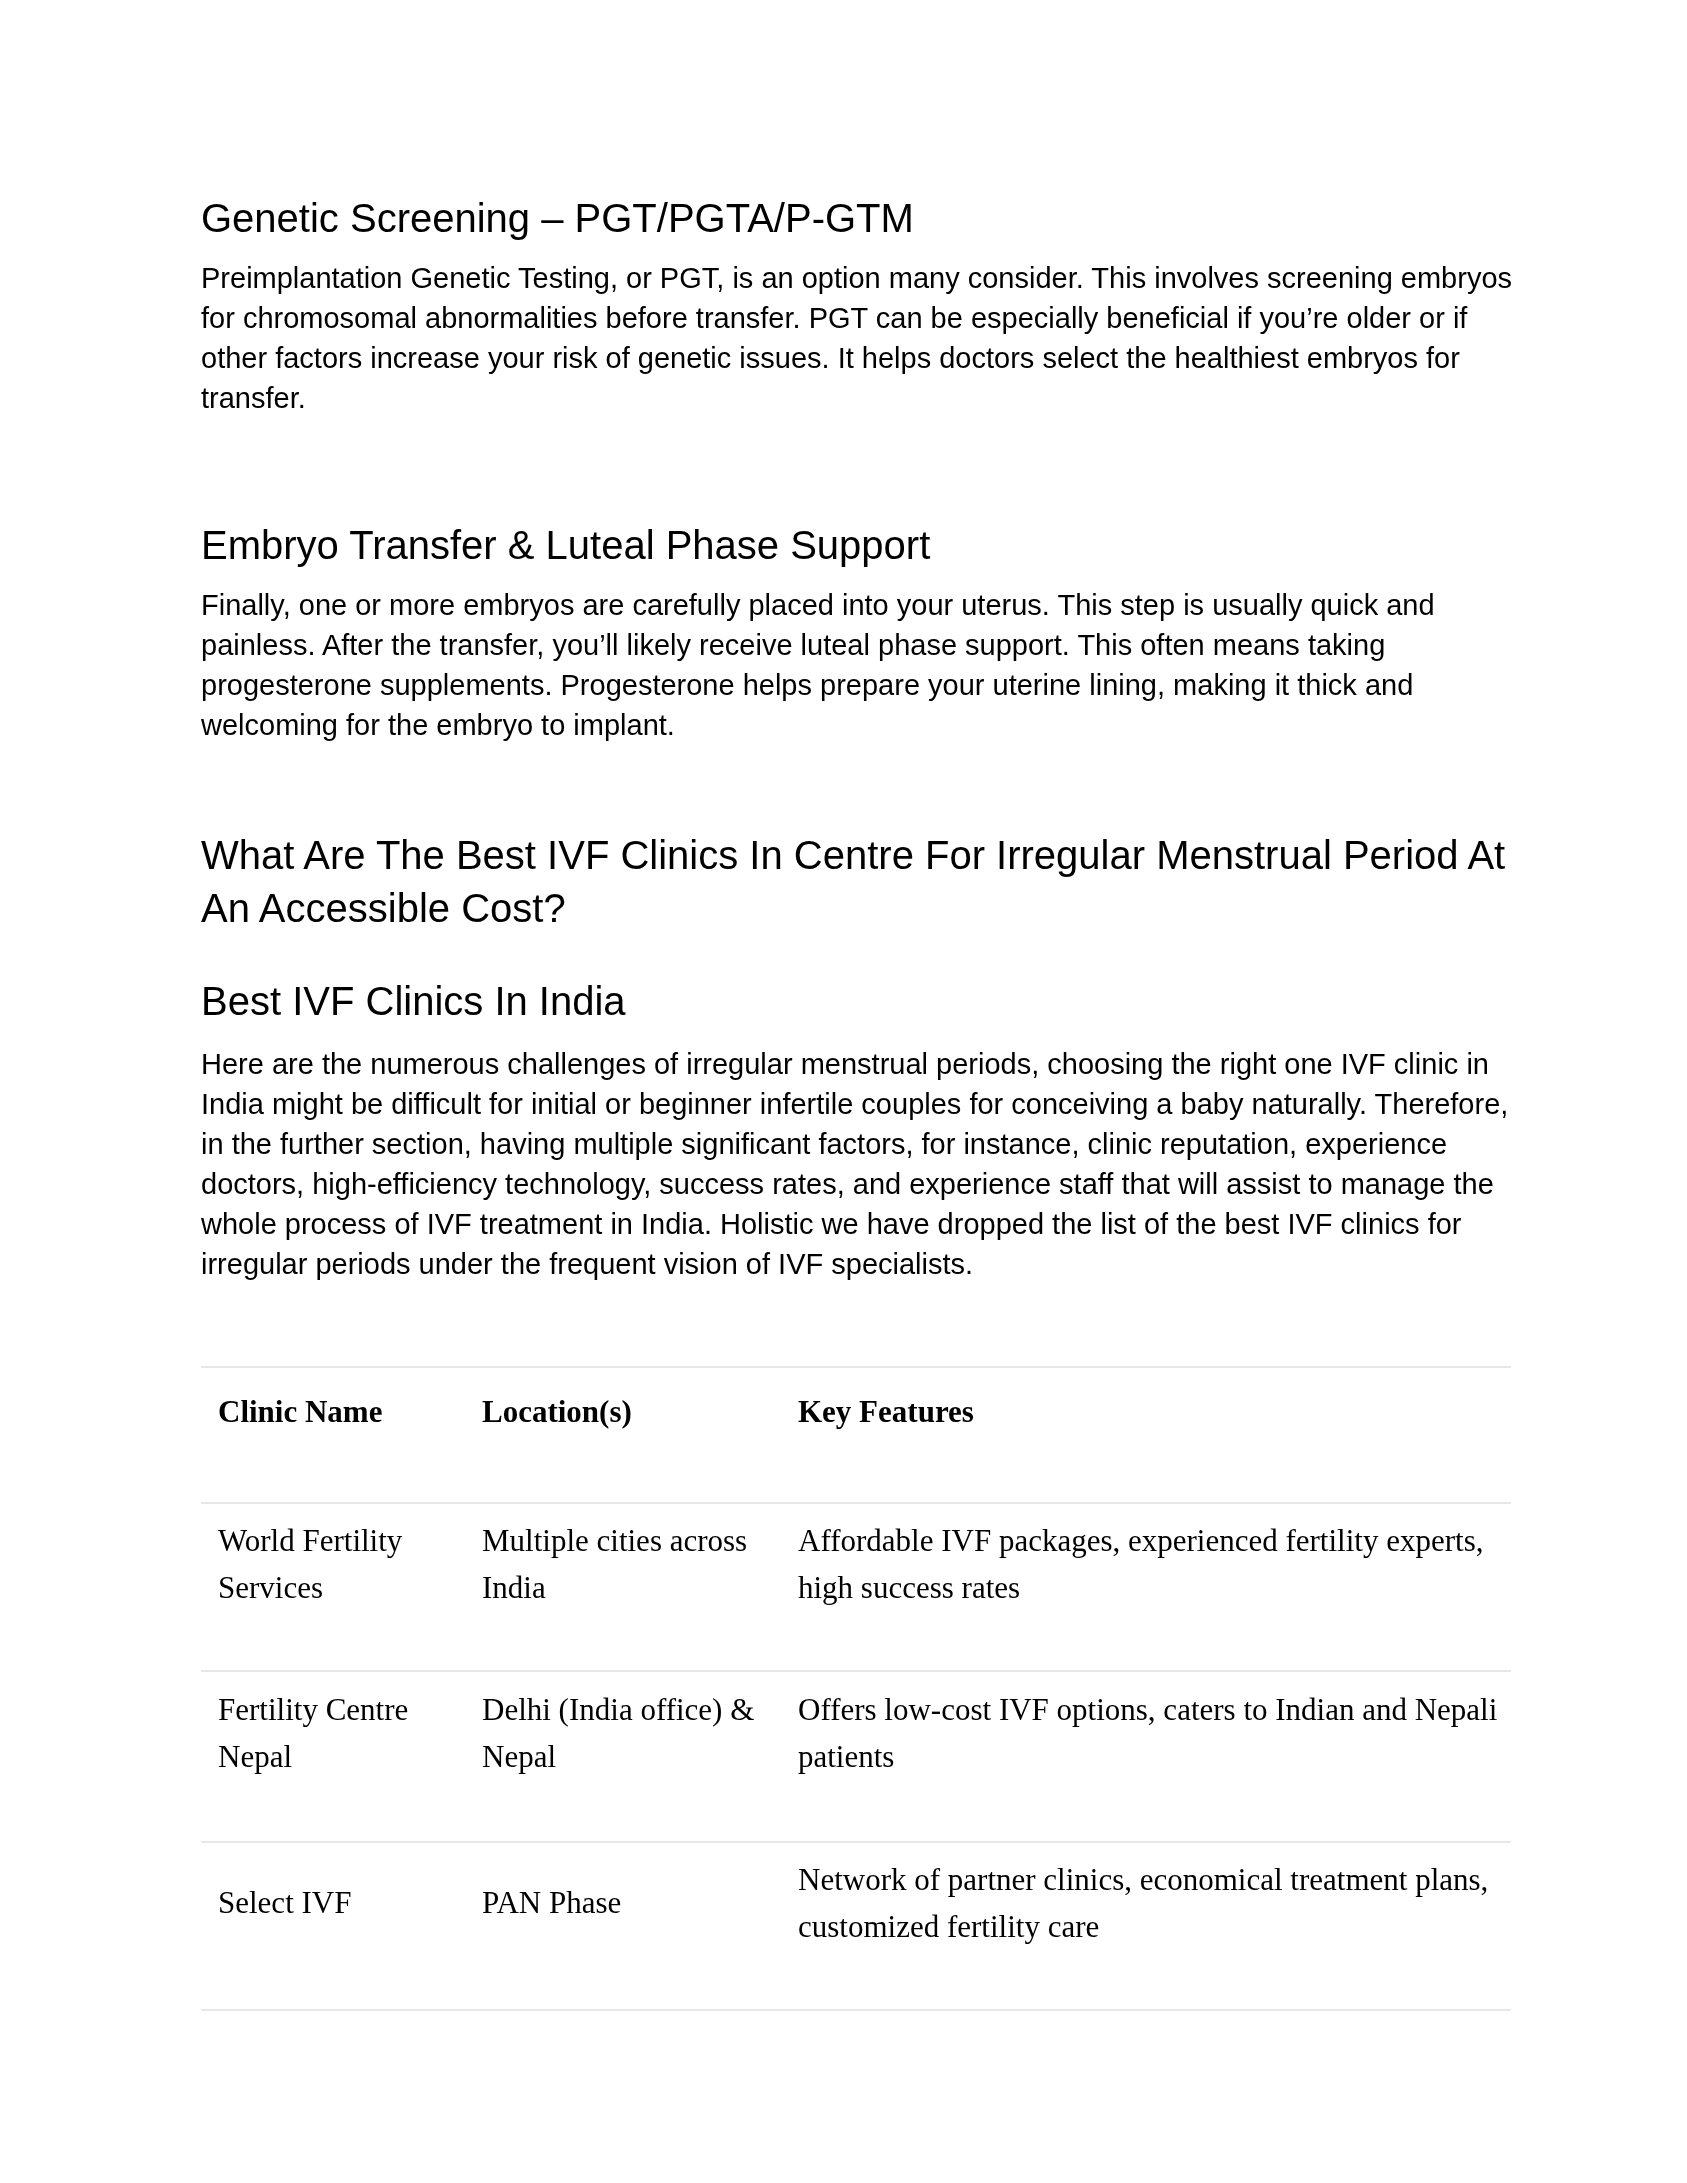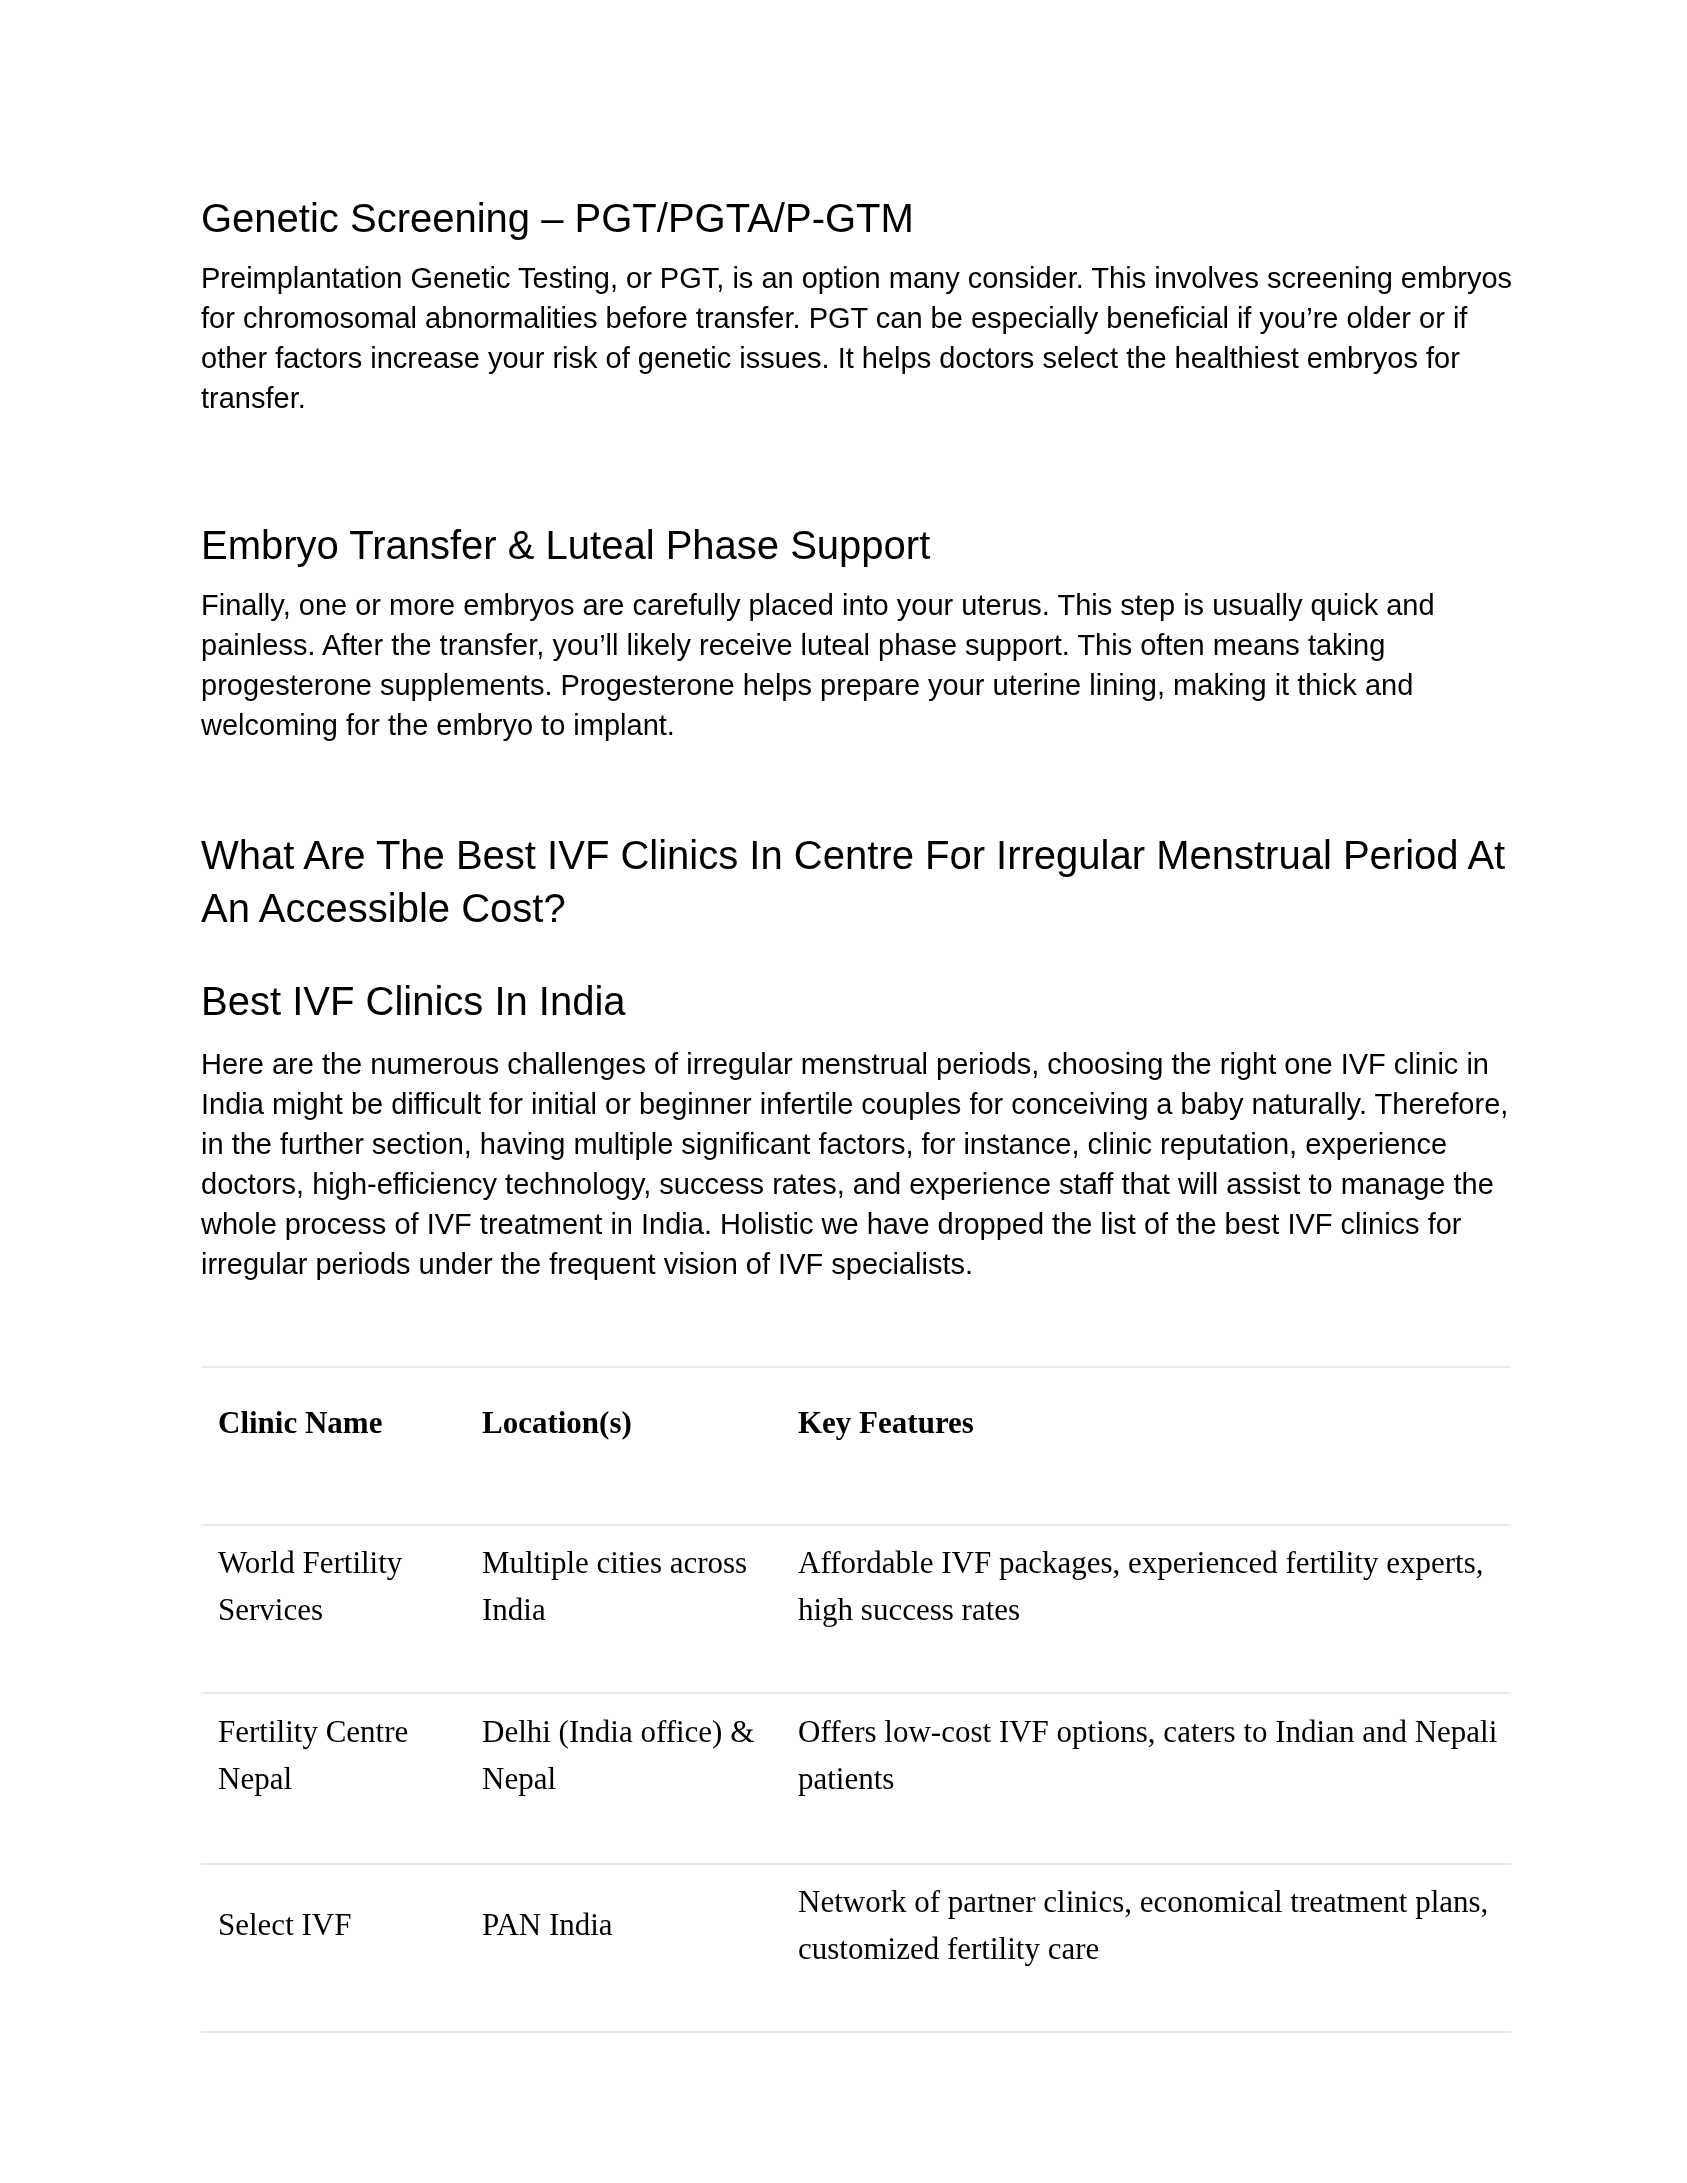--- a/index.html
+++ b/index.html
@@ -63,21 +63,21 @@
     vertical-align: middle;
     padding: 13px 20px 59px 17px;
     border-top: 2px solid #e8e8e8;
   }
   table.clinics th {
     font-weight: bold;
   }
   table.clinics td:last-child, table.clinics th:last-child {
     padding-right: 13px;
   }
-  table.clinics thead tr { height: 158px; }
+  table.clinics thead tr { height: 136px; }
   table.clinics tbody tr.r1 { height: 161px; }
   table.clinics tbody tr.r2 { height: 171px; }
   table.clinics tbody tr.r3 { height: 168px; border-bottom: 2px solid #e8e8e8; }
 </style>
 </head>
 <body>
 
 <main class="page">
 
   <section>
@@ -116,20 +116,20 @@
         <td>Multiple cities across India</td>
         <td>Affordable IVF packages, experienced fertility experts, high success rates</td>
       </tr>
       <tr class="r2">
         <td>Fertility Centre Nepal</td>
         <td>Delhi (India office) &amp; Nepal</td>
         <td>Offers low-cost IVF options, caters to Indian and Nepali patients</td>
       </tr>
       <tr class="r3">
         <td>Select IVF</td>
-        <td>PAN India</td>
+        <td>PAN Phase</td>
         <td>Network of partner clinics, economical treatment plans, customized fertility care</td>
       </tr>
     </tbody>
   </table>
 
 </main>
 
 
 </body></html>

